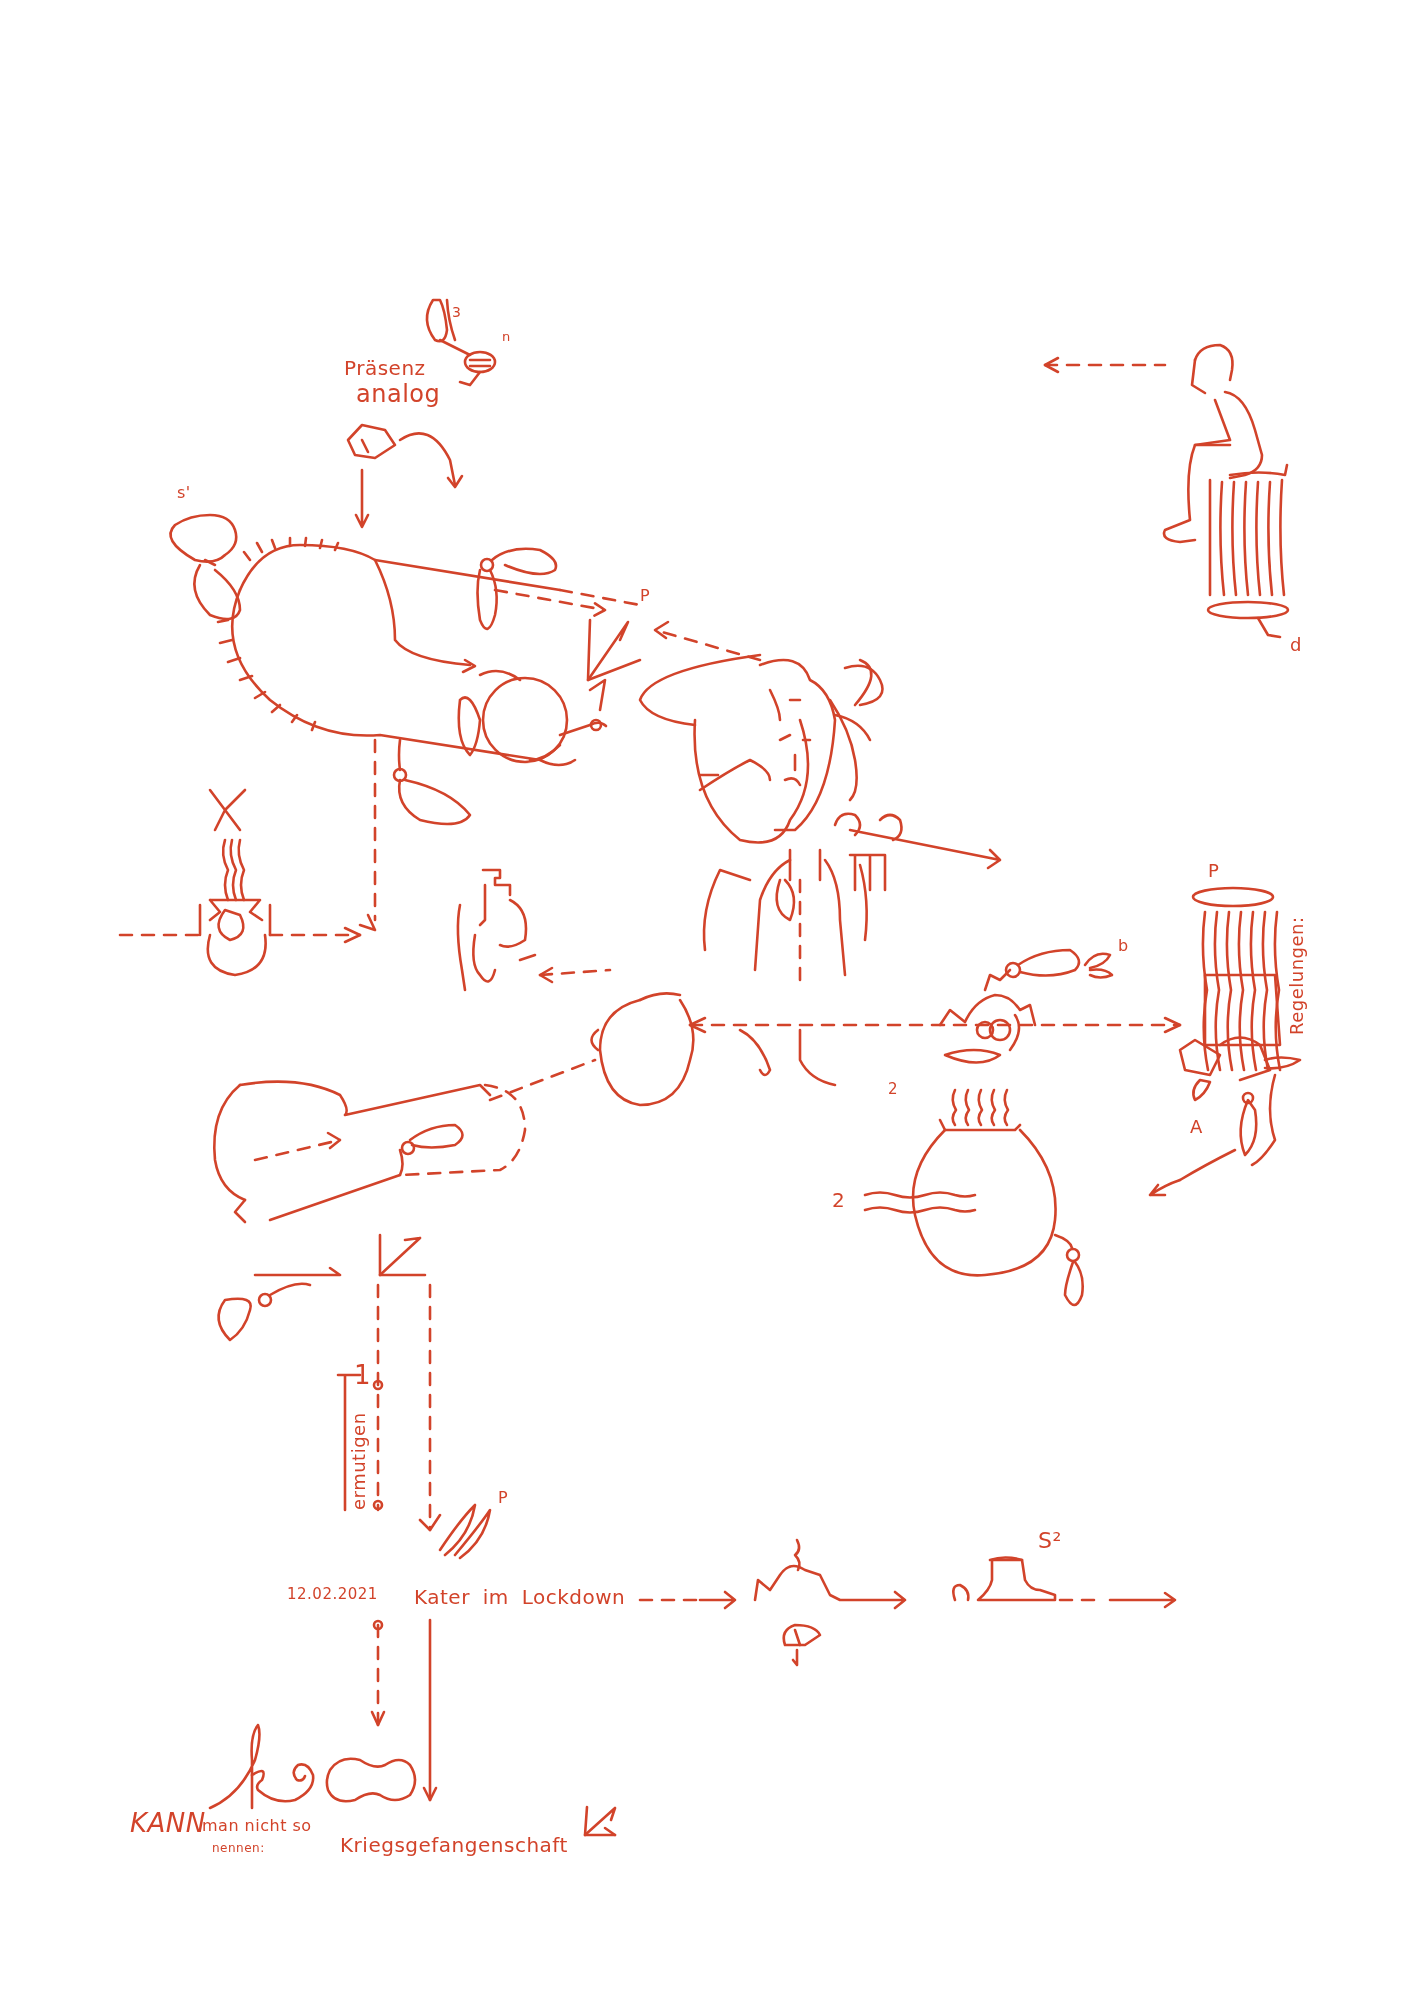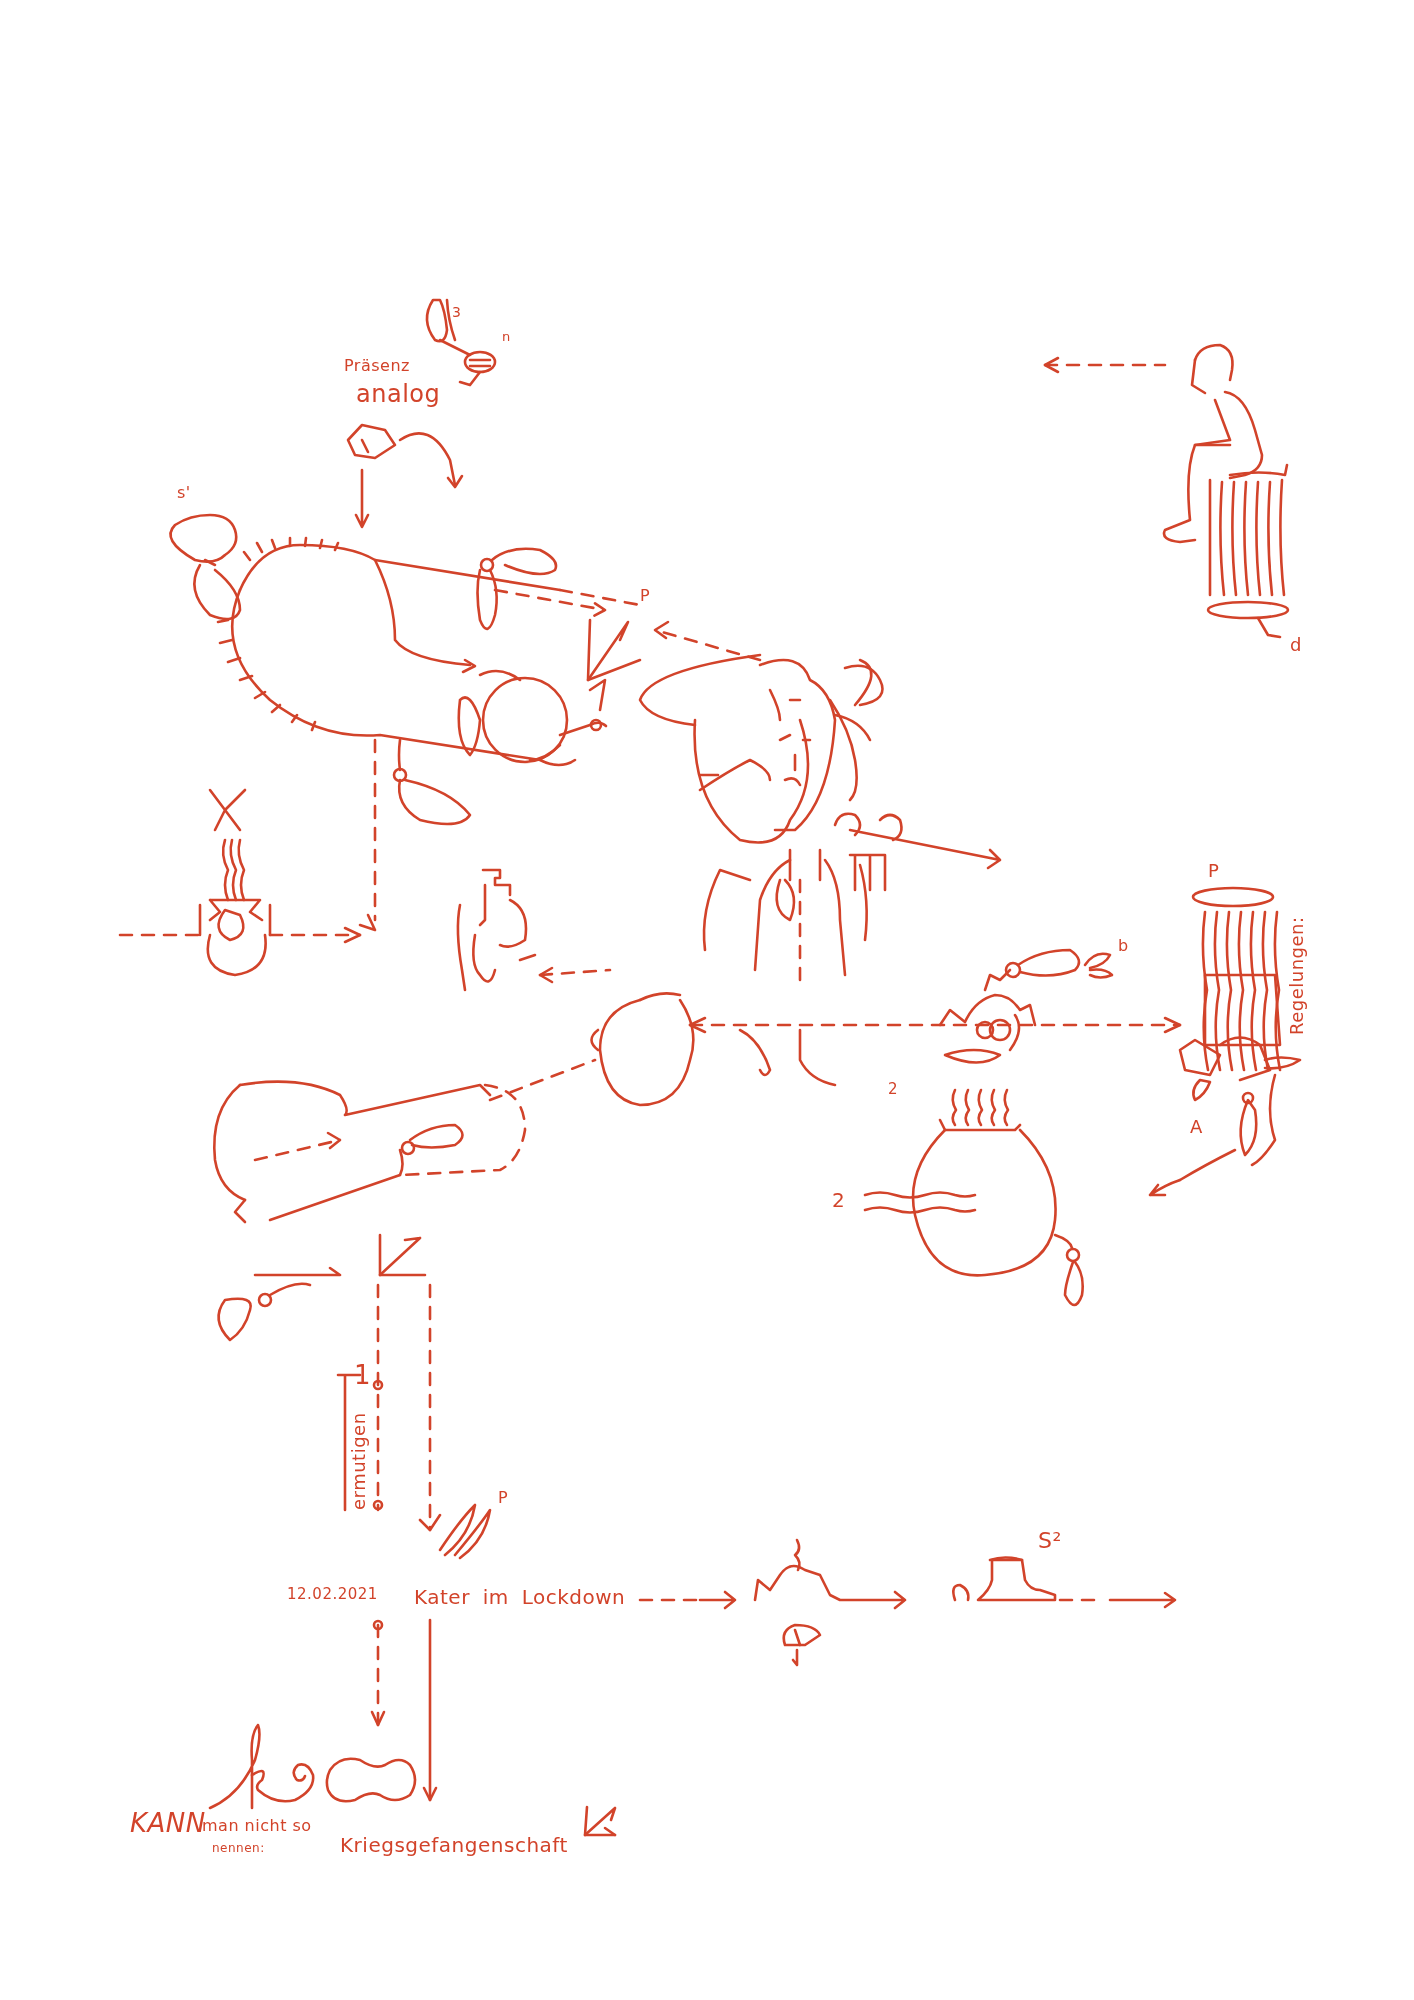--- a/index.html
+++ b/index.html
@@ -268,21 +268,21 @@
     <path d="M252 1775 Q268 1765 262 1780 Q255 1785 258 1790 Q275 1805 295 1800 Q315 1790 313 1775 Q308 1762 298 1765 Q290 1772 297 1780 Q303 1782 305 1776"></path>
     <path d="M330 1770 Q340 1755 360 1760 Q375 1770 385 1765 Q400 1755 410 1765 Q420 1780 410 1795 Q395 1805 380 1795 Q370 1790 355 1800 Q335 1805 328 1790 Q325 1780 330 1770 Z"></path>
   </g>
 
   <g>
     <path d="M587 1807 L585 1835 L615 1835"></path>
     <path d="M585 1835 L615 1808 M615 1808 L611 1820 M615 1835 L605 1828"></path>
   </g>
 </svg>
 
-<span class="label hand" style="left:344px;top:358px;font-size:16px;">Präsenz</span>
+<span class="label hand" style="left:344px;top:358px;font-size:20px;">Präsenz</span>
 <span class="label hand" style="left:356px;top:382px;font-size:24px;">analog</span>
 <span class="label hand" style="left:452px;top:305px;font-size:14px;">3</span>
 <span class="label hand" style="left:502px;top:330px;font-size:13px;">n</span>
 <span class="label hand" style="left:177px;top:485px;font-size:16px;">s'</span>
 <span class="label hand" style="left:640px;top:588px;font-size:16px;">P</span>
 <span class="label hand" style="left:1290px;top:636px;font-size:18px;">d</span>
 <span class="label hand" style="left:1208px;top:862px;font-size:18px;">P</span>
 <span class="label hand vertical" style="left:1288px;top:1035px;font-size:18px;">Regelungen:</span>
 <span class="label hand" style="left:1118px;top:938px;font-size:16px;">b</span>
 <span class="label hand" style="left:1190px;top:1118px;font-size:18px;">A</span>

